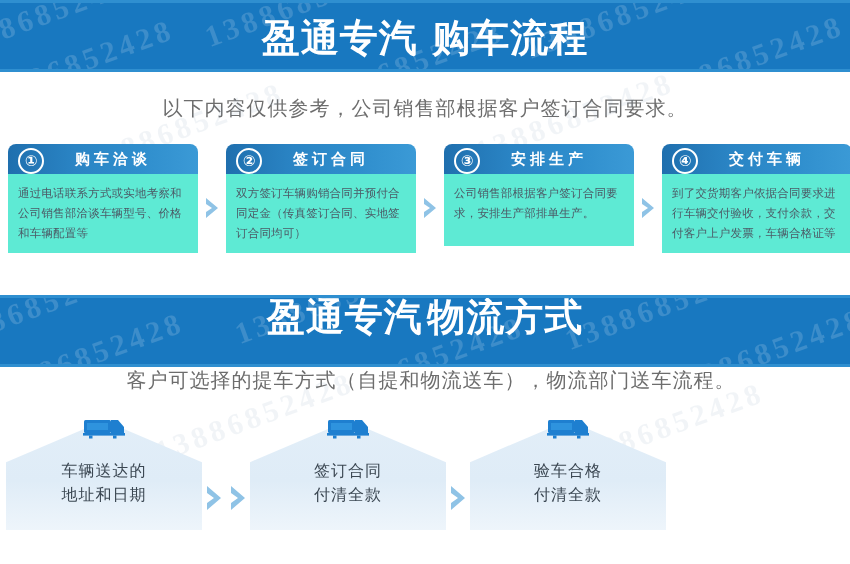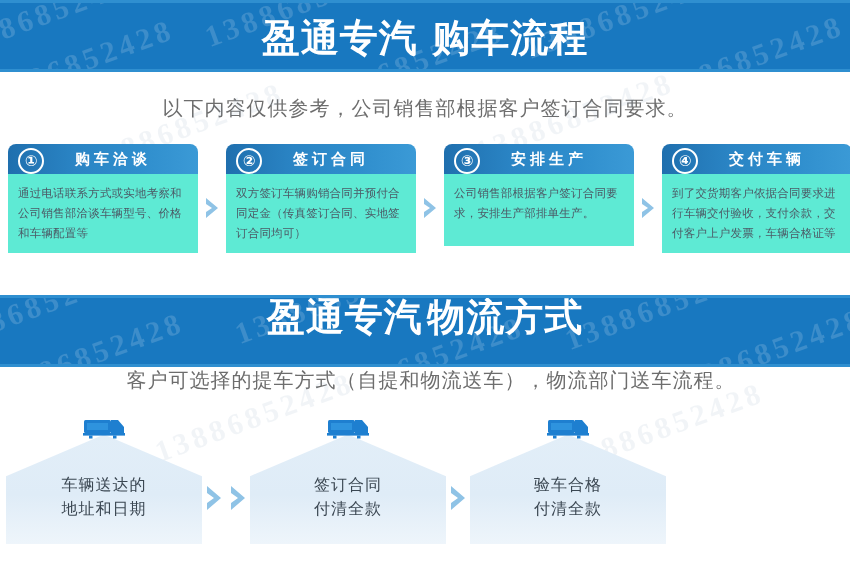--- a/index.html
+++ b/index.html
@@ -171,21 +171,21 @@
     left: 50%;
     top: 0;
     transform: translateX(-50%);
     width: 46px;
     height: 26px;
     z-index: 3;
   }
   .logi-shape {
     position: absolute;
     left: 0;
-    top: 18px;
+    top: 4px;
     width: 196px;
     height: 110px;
     background: linear-gradient(to bottom, #e2eef8 0%, #dfecf7 55%, #eef5fb 100%);
     clip-path: polygon(0% 38%, 50% 0%, 100% 38%, 100% 100%, 0% 100%);
     display: flex;
     align-items: center;
     justify-content: center;
   }
   .logi-text {
     margin-top: 16px;

